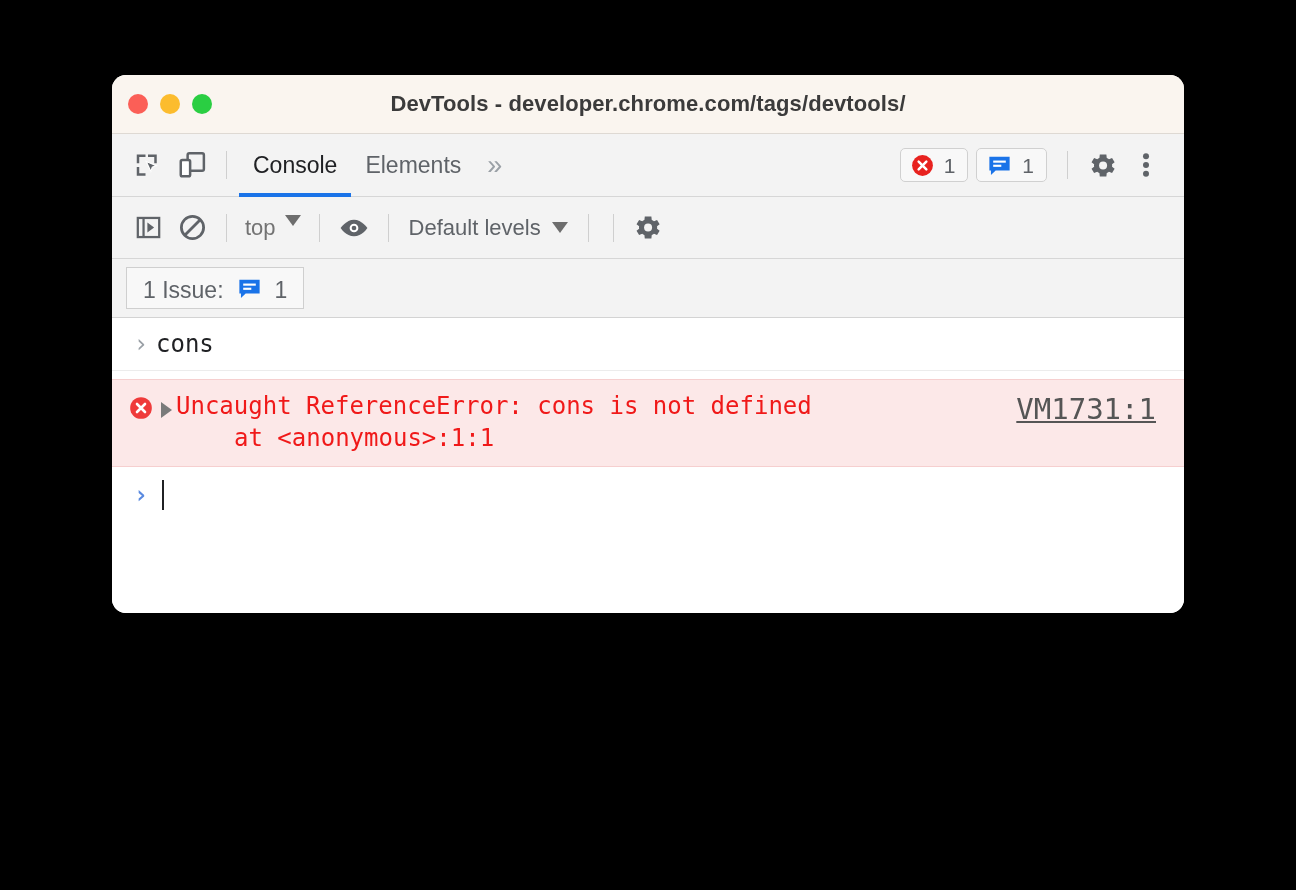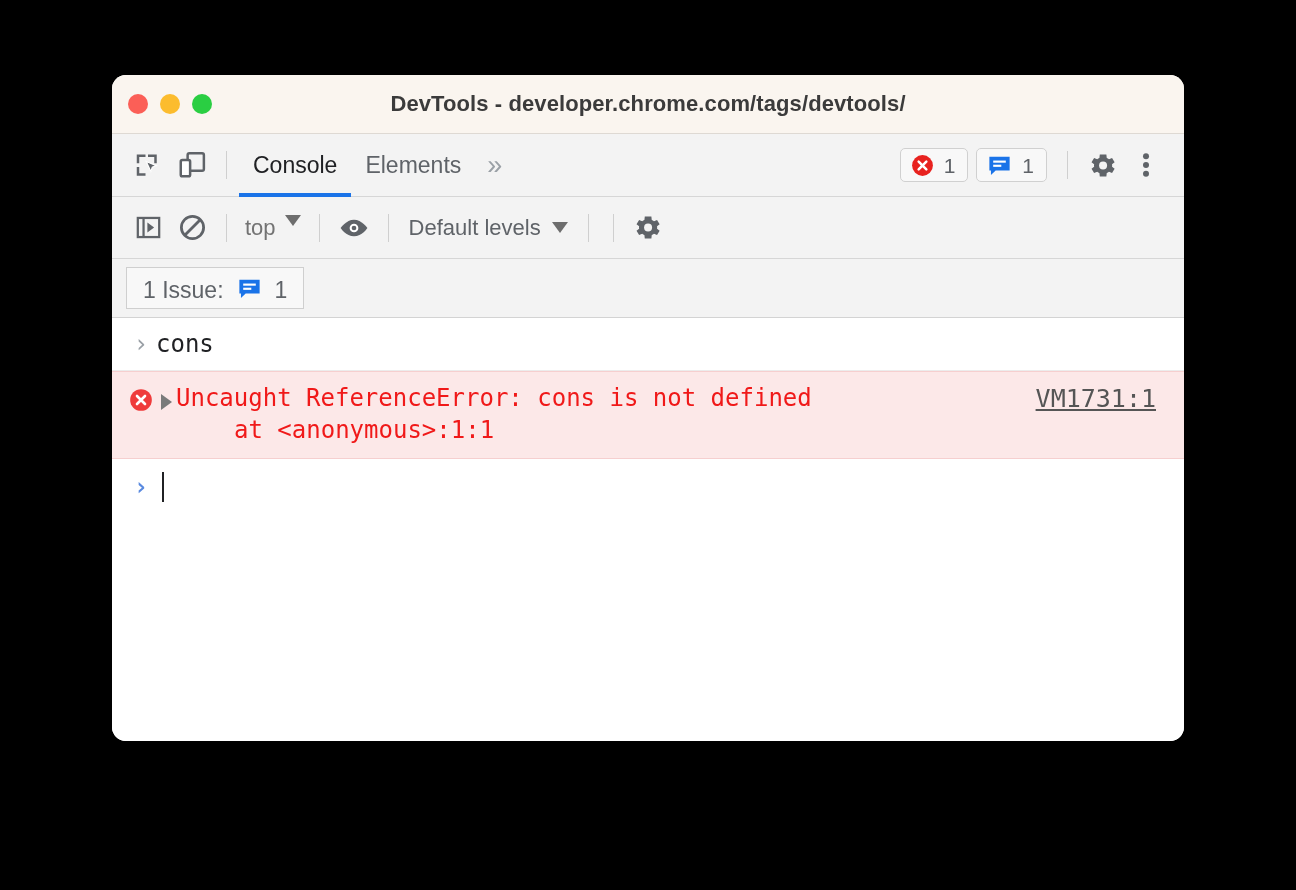--- a/index.html
+++ b/index.html
@@ -19,21 +19,21 @@
     height: 890px;
     background: #000000;
   }
 
   
   .window {
     position: absolute;
     left: 112px;
     top: 75px;
     width: 1072px;
-    height: 666px;
+    height: 538px;
     border-radius: 14px;
     overflow: hidden;
     background: #ffffff;
     box-shadow: 0 0 60px 18px rgba(0,0,0,0.9);
   }
 
   
   .titlebar {
     position: relative;
     height: 58px;
@@ -258,20 +258,21 @@
     line-height: 1.25;
     white-space: pre;
   }
 
   .msg-row.error {
     background: #fce8e8;
     border-top: 1px solid #f6cfcf;
     border-bottom: 1px solid #f6cfcf;
     padding: 10px 14px 12px 14px;
     align-items: flex-start;
+    margin-top: 8px;
   }
   .err-icon-cell {
     flex: none;
     width: 30px;
     display: flex;
     justify-content: center;
     padding-top: 5px;
   }
   .err-disclosure {
     flex: none;
@@ -299,21 +300,21 @@
   .err-stack {
     color: #f01919;
     font-size: 24px;
     line-height: 1.34;
     white-space: pre;
     padding-left: 58px;
   }
   .err-source {
     flex: none;
     color: #555555;
-    font-size: 25px;
+    font-size: 29px;
     text-decoration: underline;
     padding-top: 2px;
     padding-right: 14px;
     white-space: nowrap;
     cursor: pointer;
   }
 
   .msg-row.prompt-line {
     border-bottom: none;
     padding-top: 12px;

